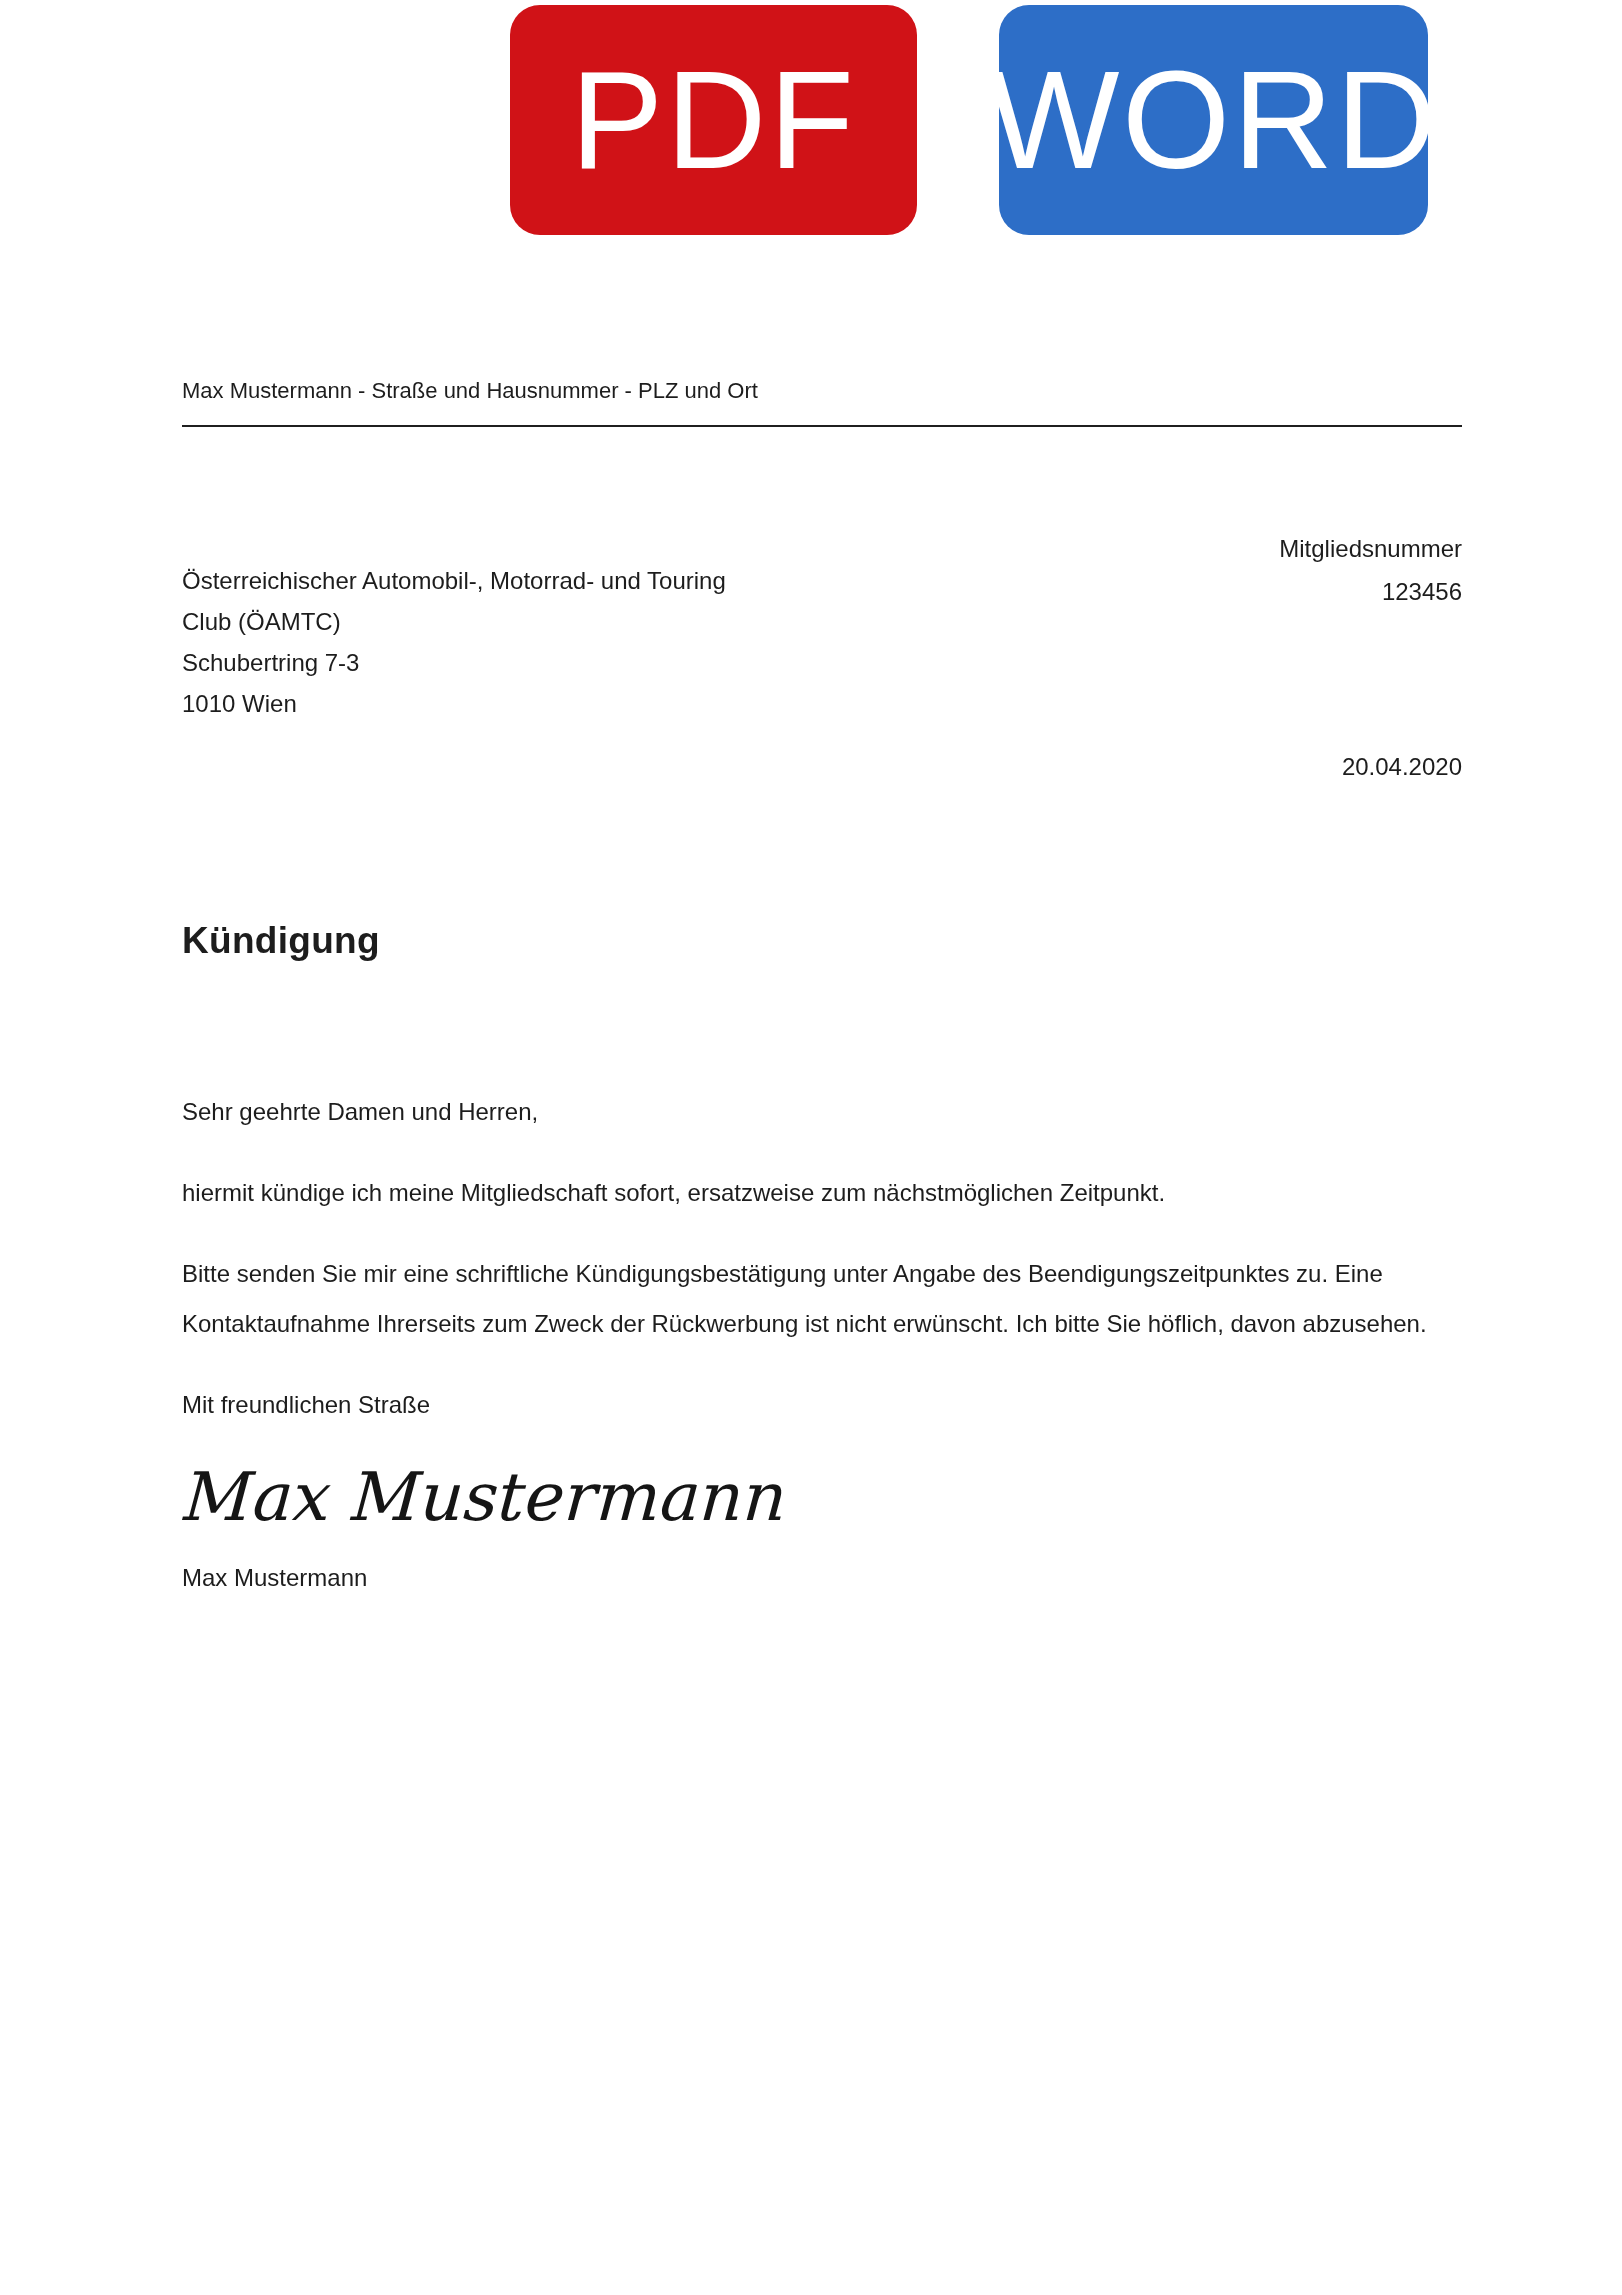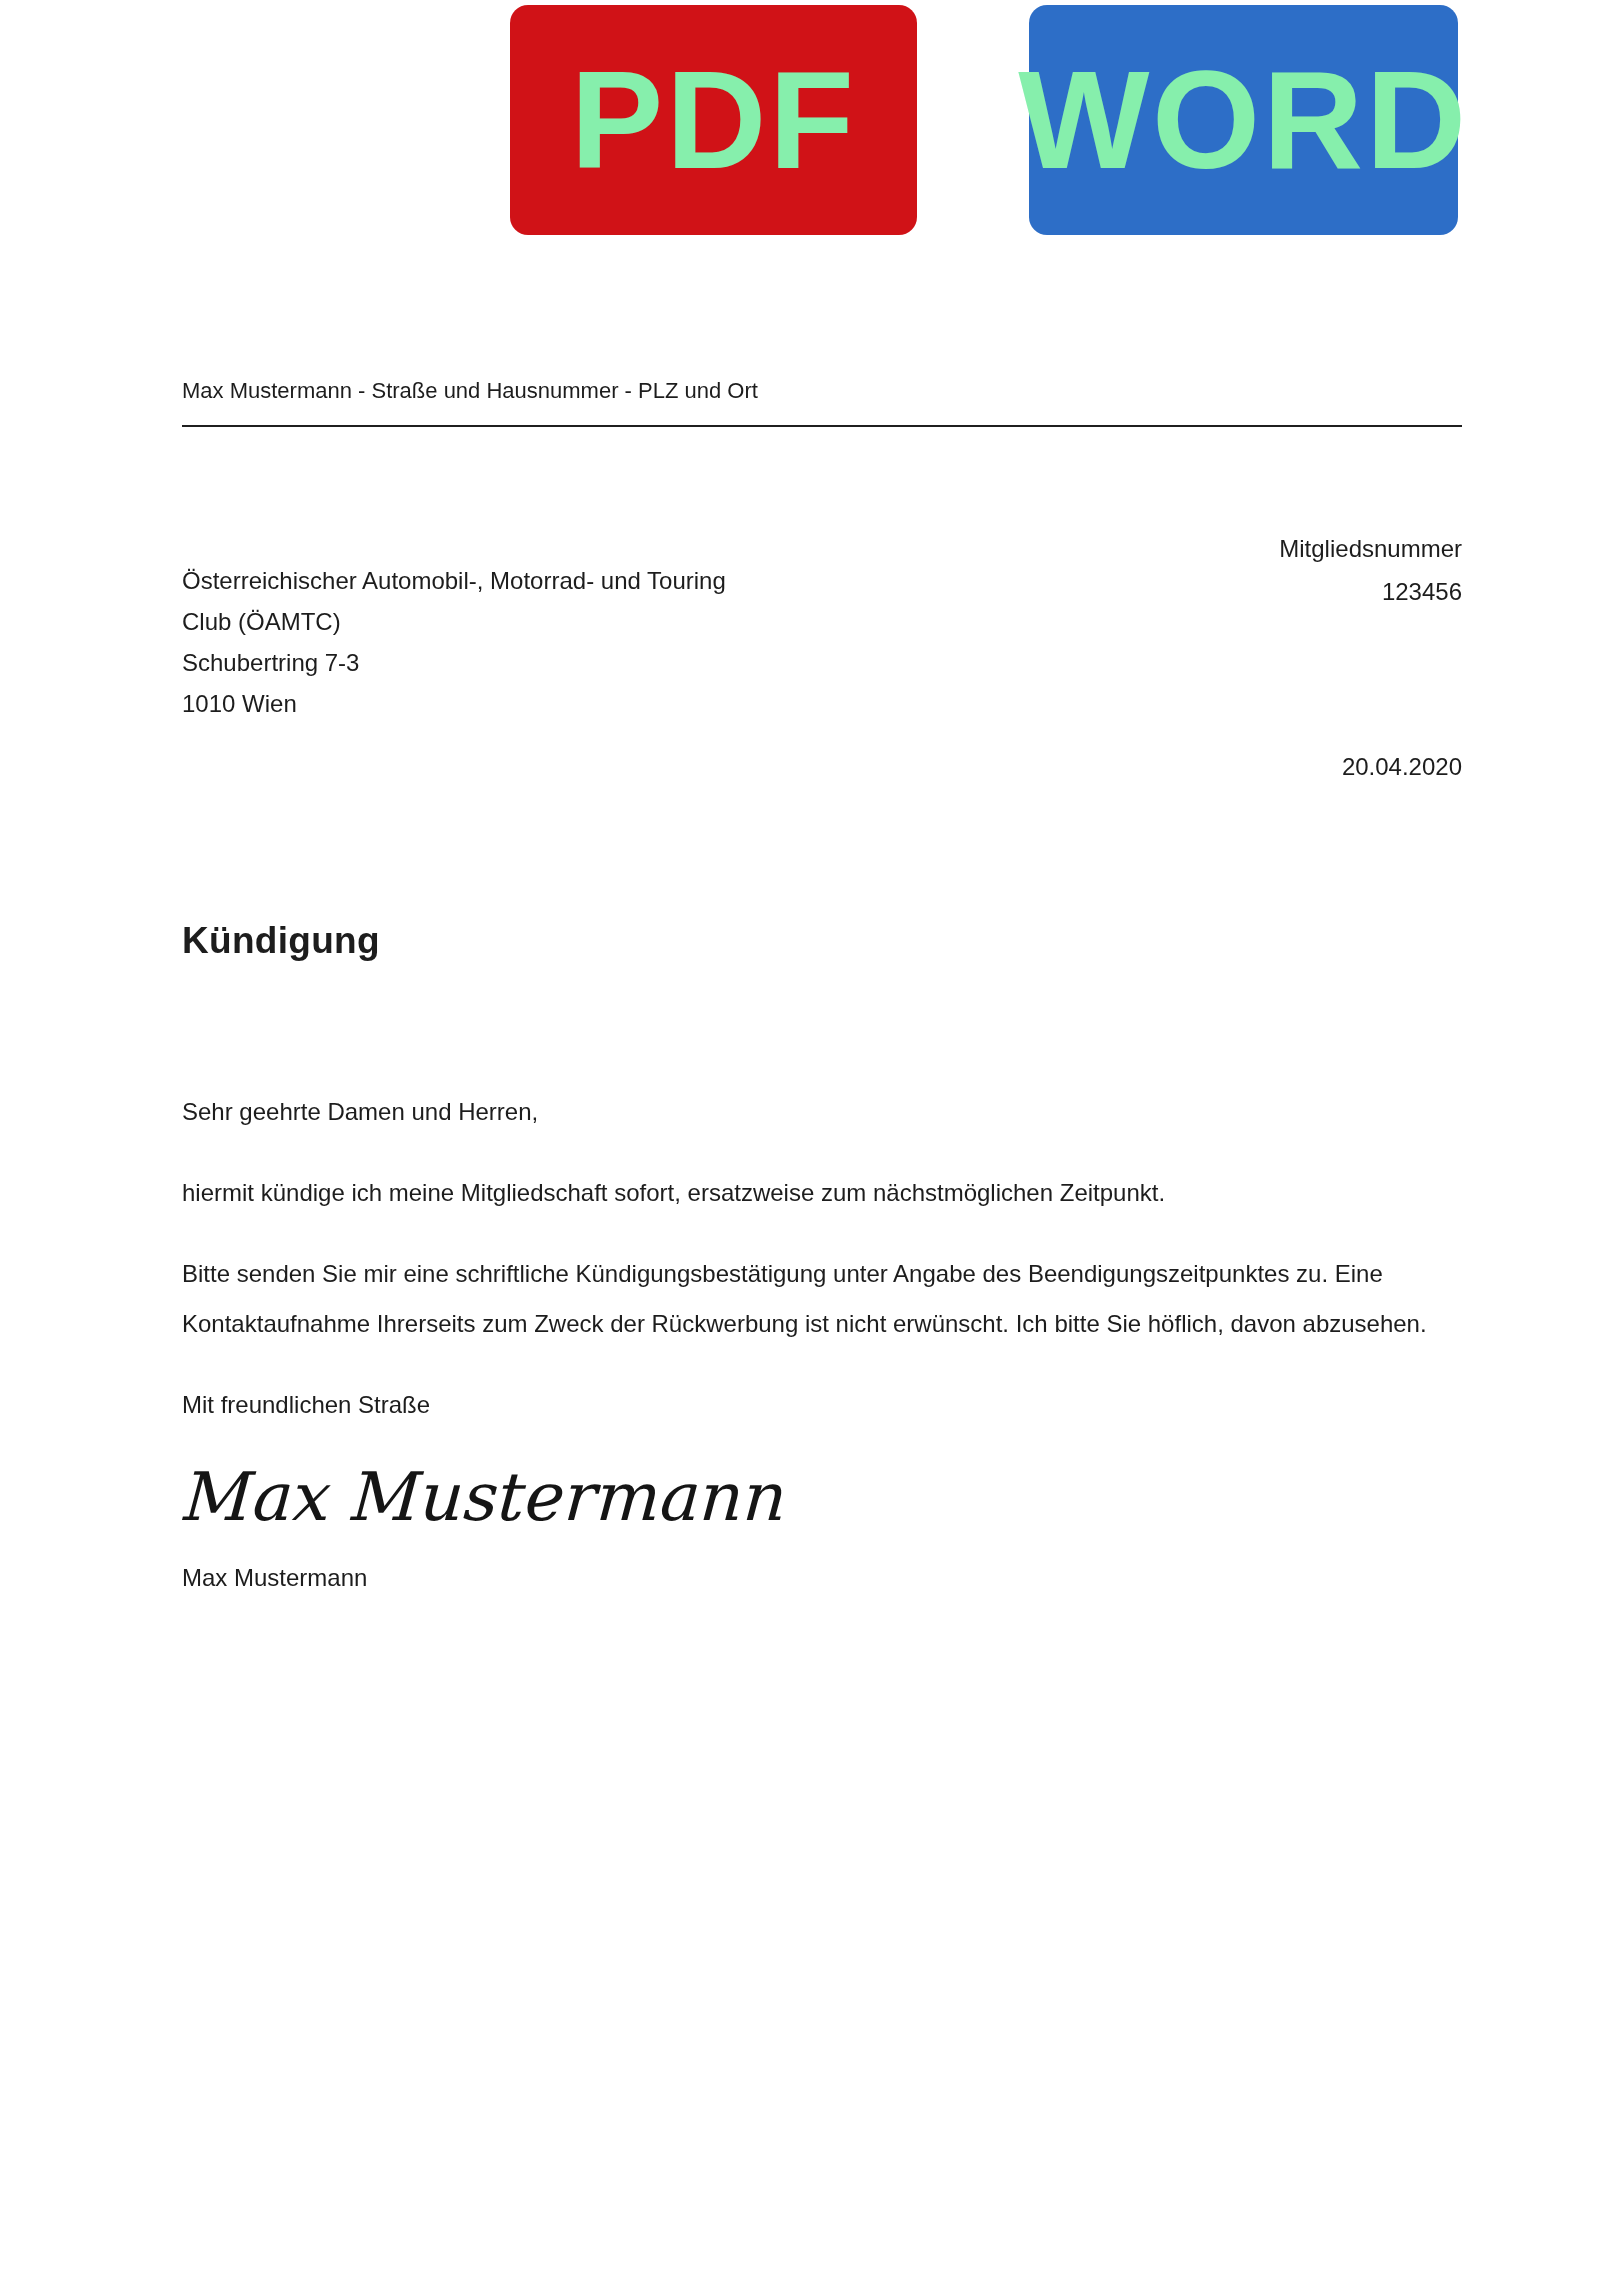--- a/index.html
+++ b/index.html
@@ -12,34 +12,34 @@
     font-family:"Liberation Sans", sans-serif;
     color:#1d1d1d;
     overflow:hidden;
   }
 
   
   .dl-btn {
     position:absolute;
     top:5.2px;
     height:230px;
-    border-radius:18px;
+    border-radius:30px;
     display:flex;
     align-items:center;
     justify-content:center;
-    color:#86efac;
-    font-weight:bold;
+    color:#ffffff;
+    font-weight:normal;
     font-size:139px;
     letter-spacing:2.6px;
     border:none;
     cursor:pointer;
     font-family:"Liberation Sans", sans-serif;
   }
   .dl-pdf  { left:510px;  width:407px; background:#d01217; }
-  .dl-word { left:1029px; width:429px; background:#2d6ec7; }
+  .dl-word { left:999px; width:429px; background:#2d6ec7; }
 
   
   .sender-line {
     position:absolute;
     left:182px;
     top:378px;
     width:1280px;
     font-size:22px;
     padding-bottom:21px;
     border-bottom:2px solid #1f1f1f;

